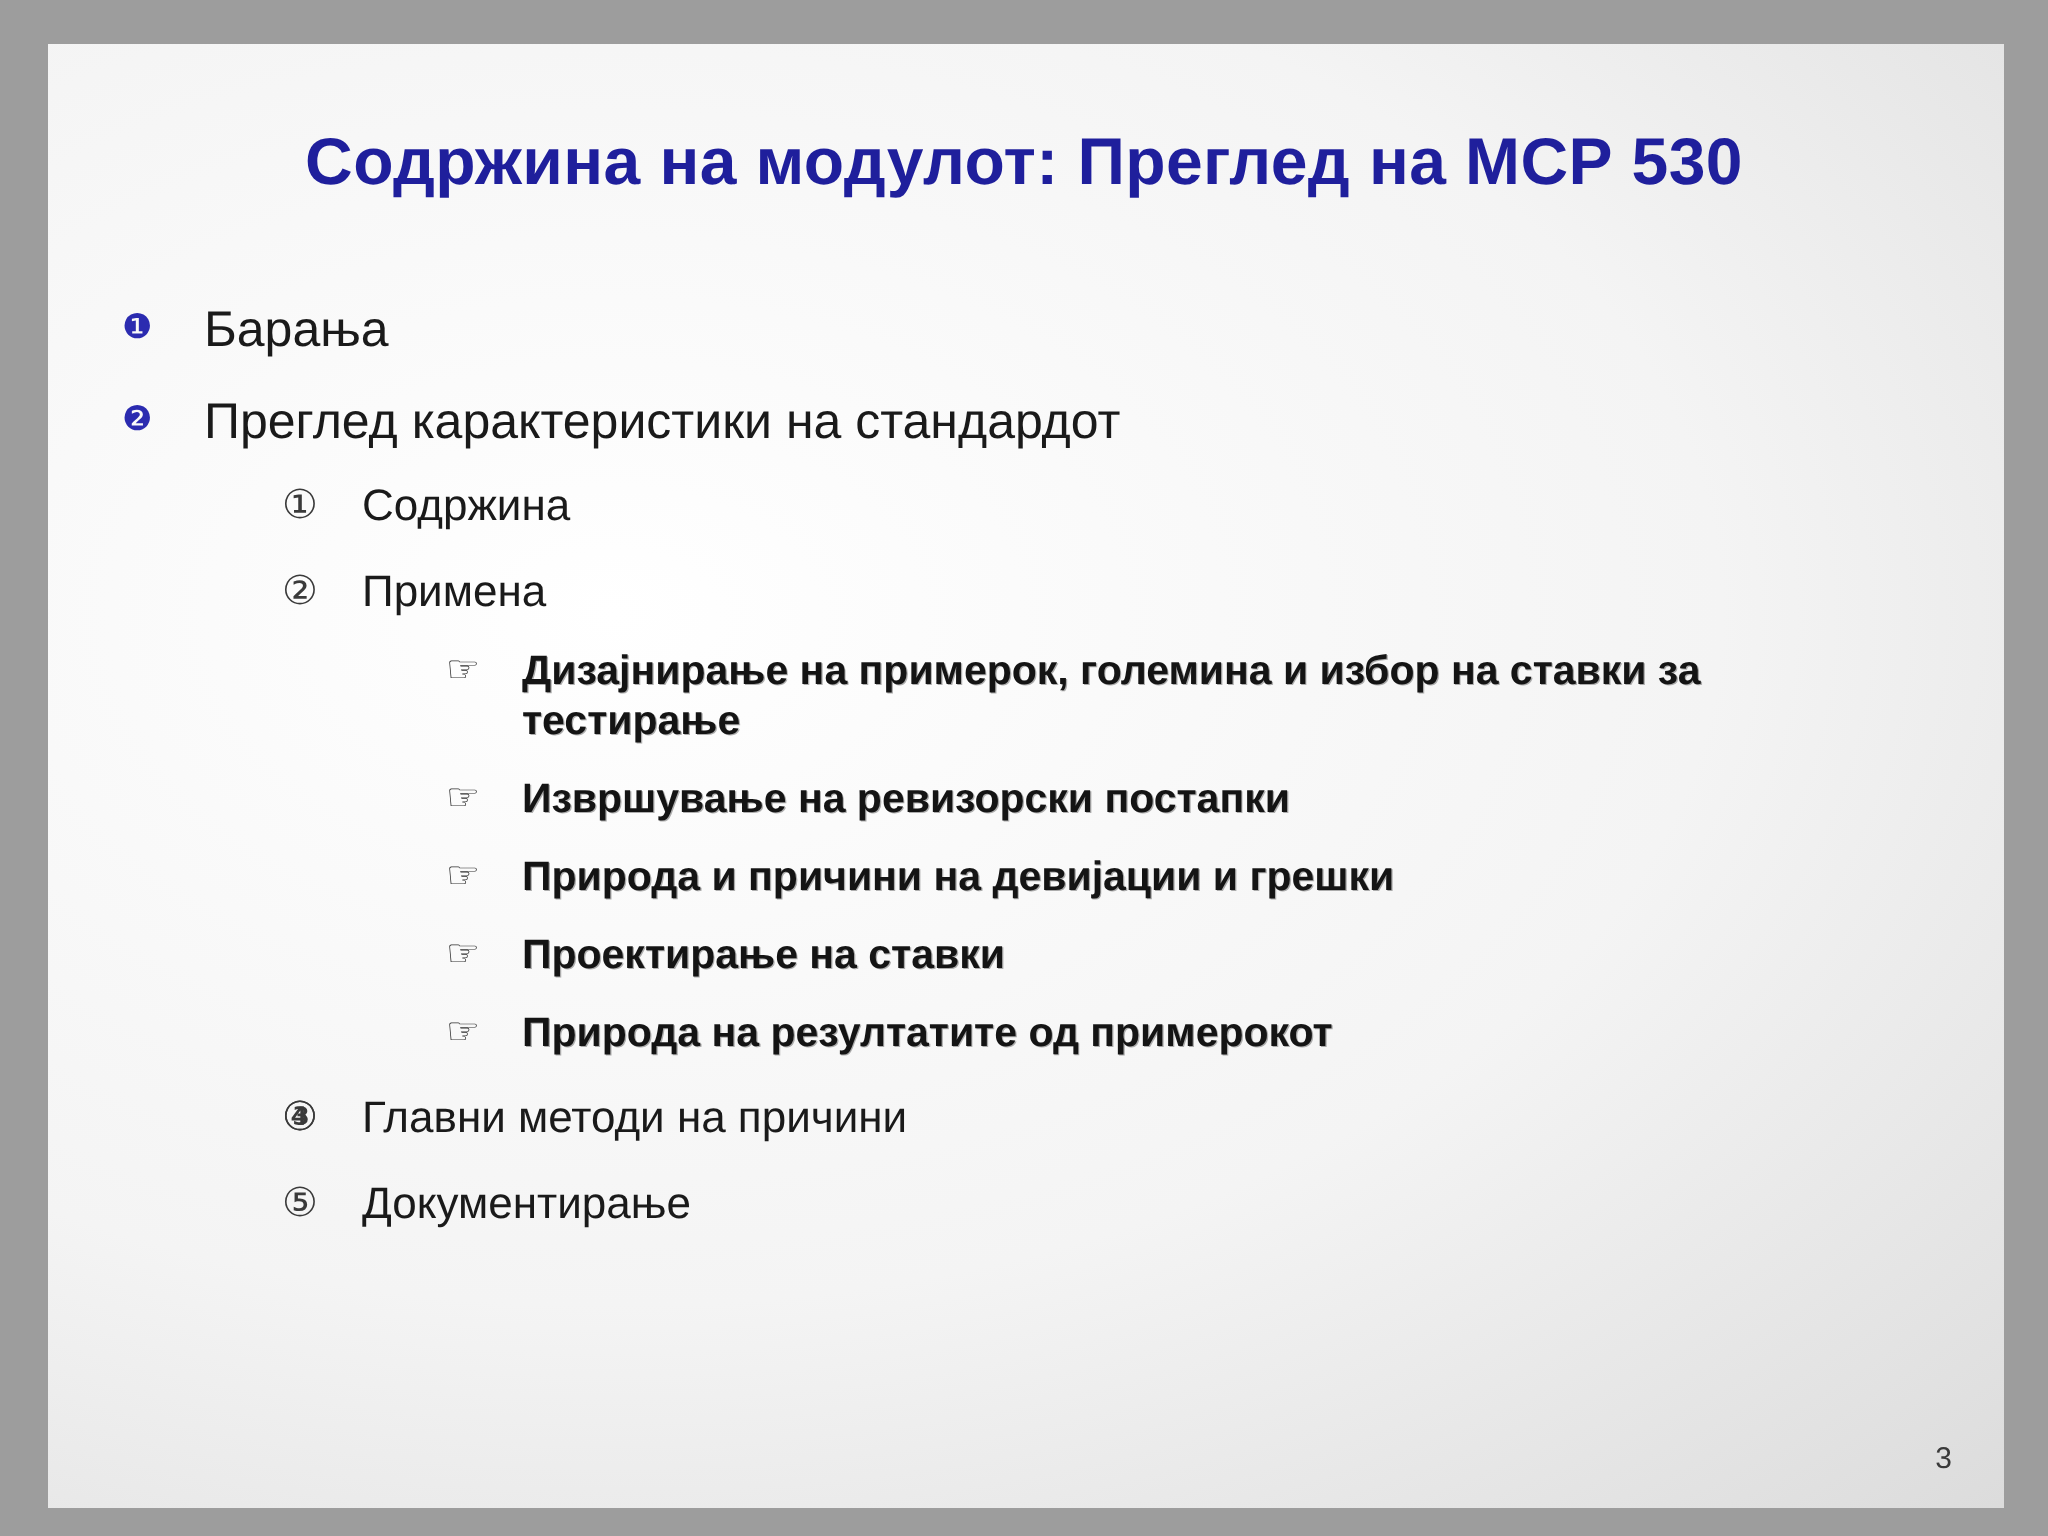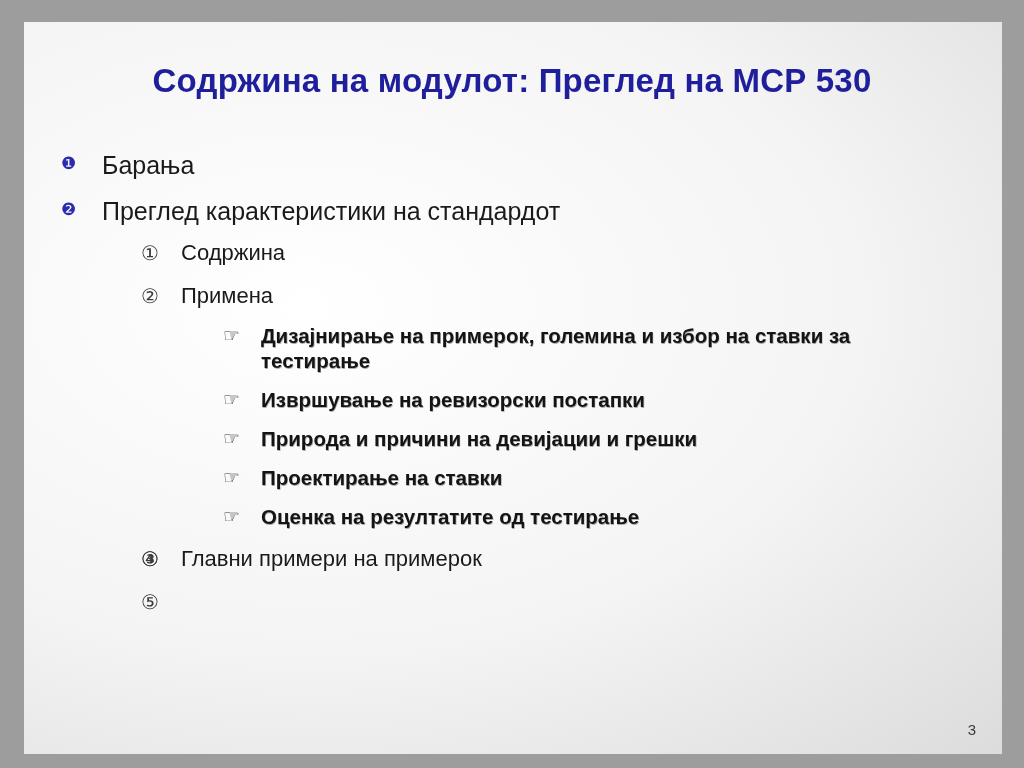--- a/index.html
+++ b/index.html
@@ -180,36 +180,37 @@
               <li>
                 <span class="marker">☞</span>
                 <span class="txt">Природа и причини на девијации и грешки</span>
               </li>
               <li>
                 <span class="marker">☞</span>
                 <span class="txt">Проектирање на ставки</span>
               </li>
               <li>
                 <span class="marker">☞</span>
-                <span class="txt">Оценка на резултатите од тестирање</span>
+                <span class="txt">Природа на резултатите од примерокот</span>
               </li>
             </ul>
           </li>
 
           <li>
             <span class="marker">③</span>
           </li>
 
           <li>
             <span class="marker">④</span>
-            <span class="txt">Главни примери на примерок</span>
+            <span class="txt">Главни методи на причини</span>
           </li>
 
           <li>
             <span class="marker">⑤</span>
+            <span class="txt">Документирање</span>
           </li>
 
         </ul>
       </li>
 
     </ul>
   </div>
 
   <div class="page-number">3</div>
 

